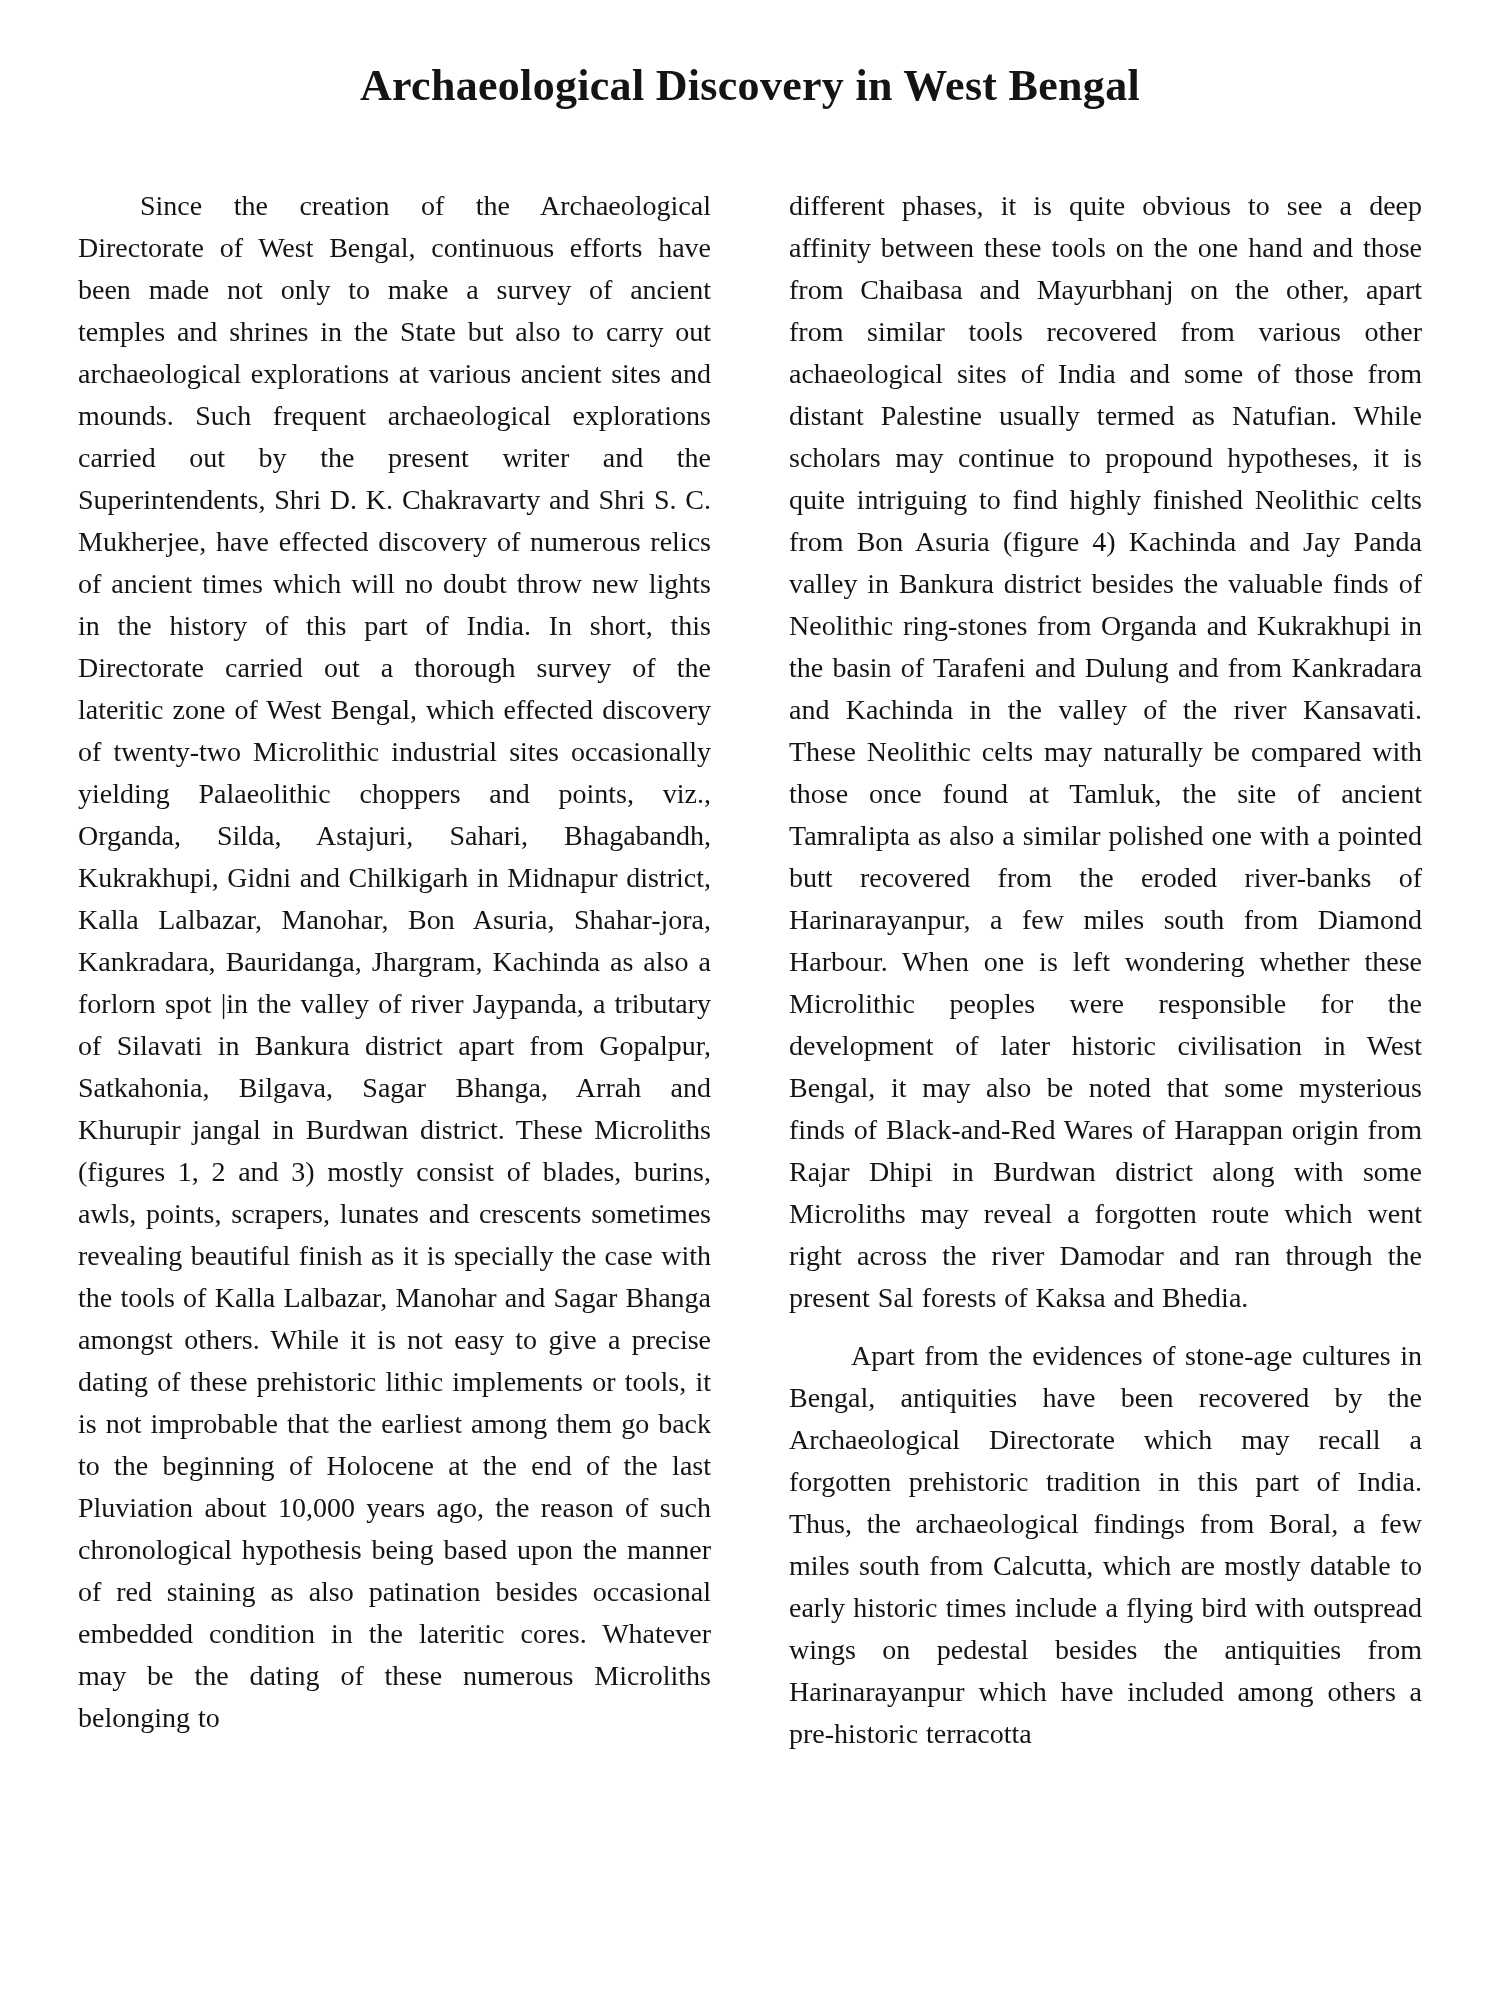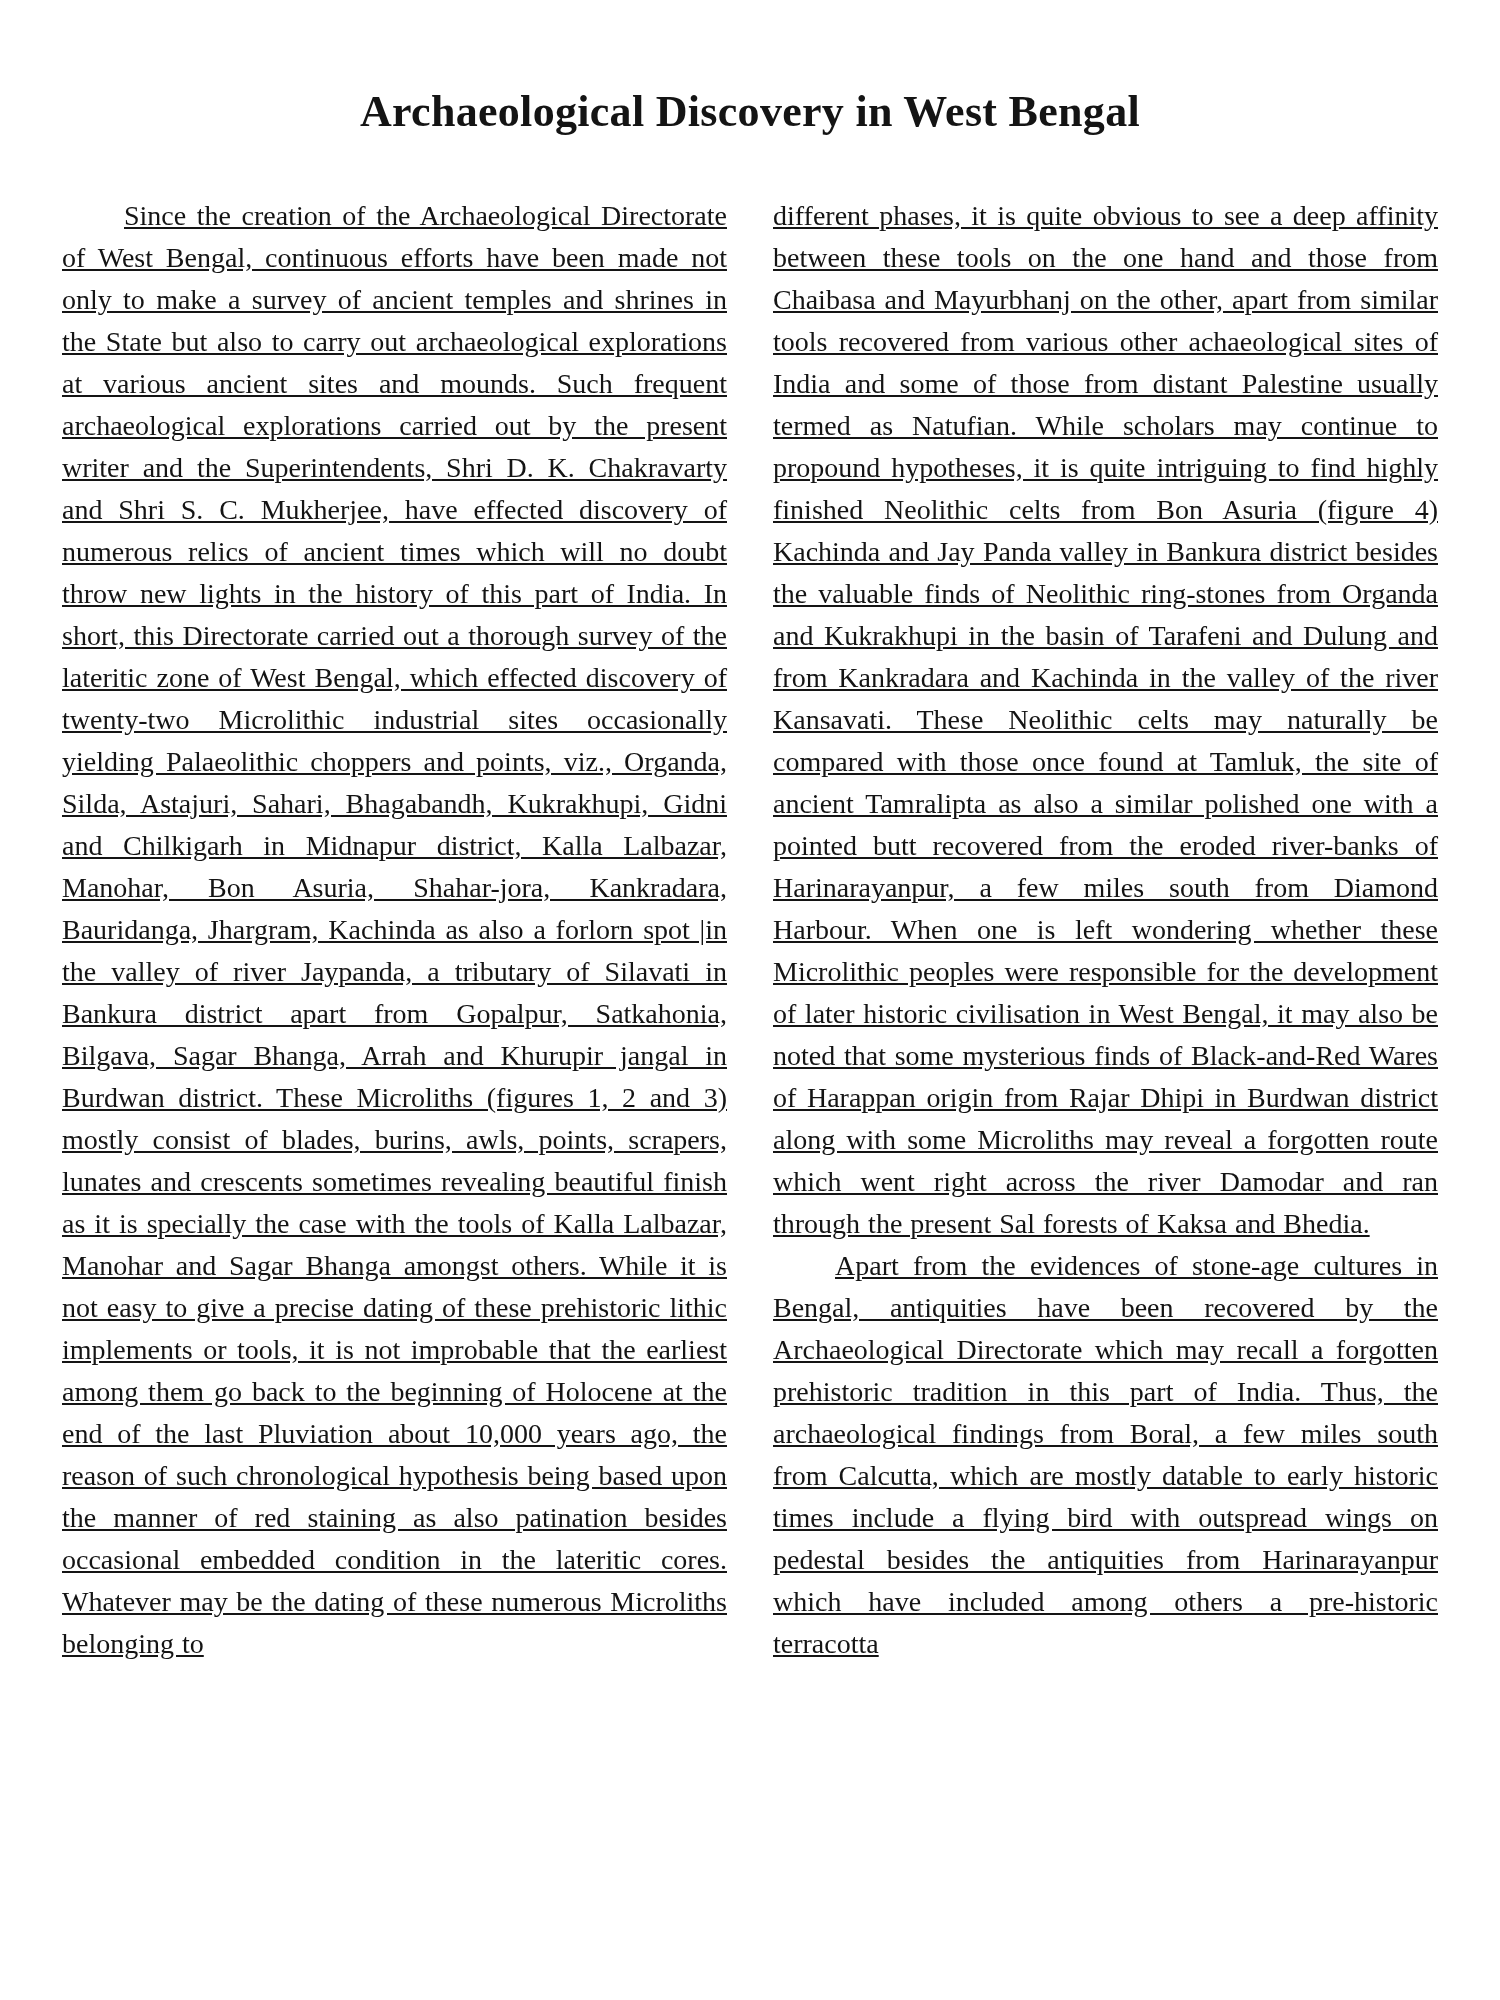--- a/index.html
+++ b/index.html
@@ -9,21 +9,21 @@
   }
   .page {
     position: relative;
     width: 1500px;
     height: 2000px;
     box-sizing: border-box;
     margin: 0 auto;
     background: #ffffff;
     color: #141414;
     font-family: "Liberation Serif", "DejaVu Serif", serif;
-    padding: 58px 62px 20px 62px;
+    padding: 32px 62px 20px 62px;
     overflow: hidden;
   }
   .title {
     text-align: center;
     font-size: 44px;
     font-weight: bold;
     margin: 28px 0 58px 0;
     letter-spacing: 0.3px;
   }
   .columns {
@@ -31,23 +31,22 @@
     gap: 46px;
   }
   .column {
     flex: 1 1 0;
     font-size: 28px;
     line-height: 42px;
     text-align: justify;
     hyphens: none;
   }
   .para {
-    margin: 0;
+    margin: 16px;
     word-spacing: 1px;
-    text-decoration: underline;
   }
   .para.indent {
     text-indent: 62px;
   }
 </style>
 </head>
 <body>
 
 <div class="page">
 

